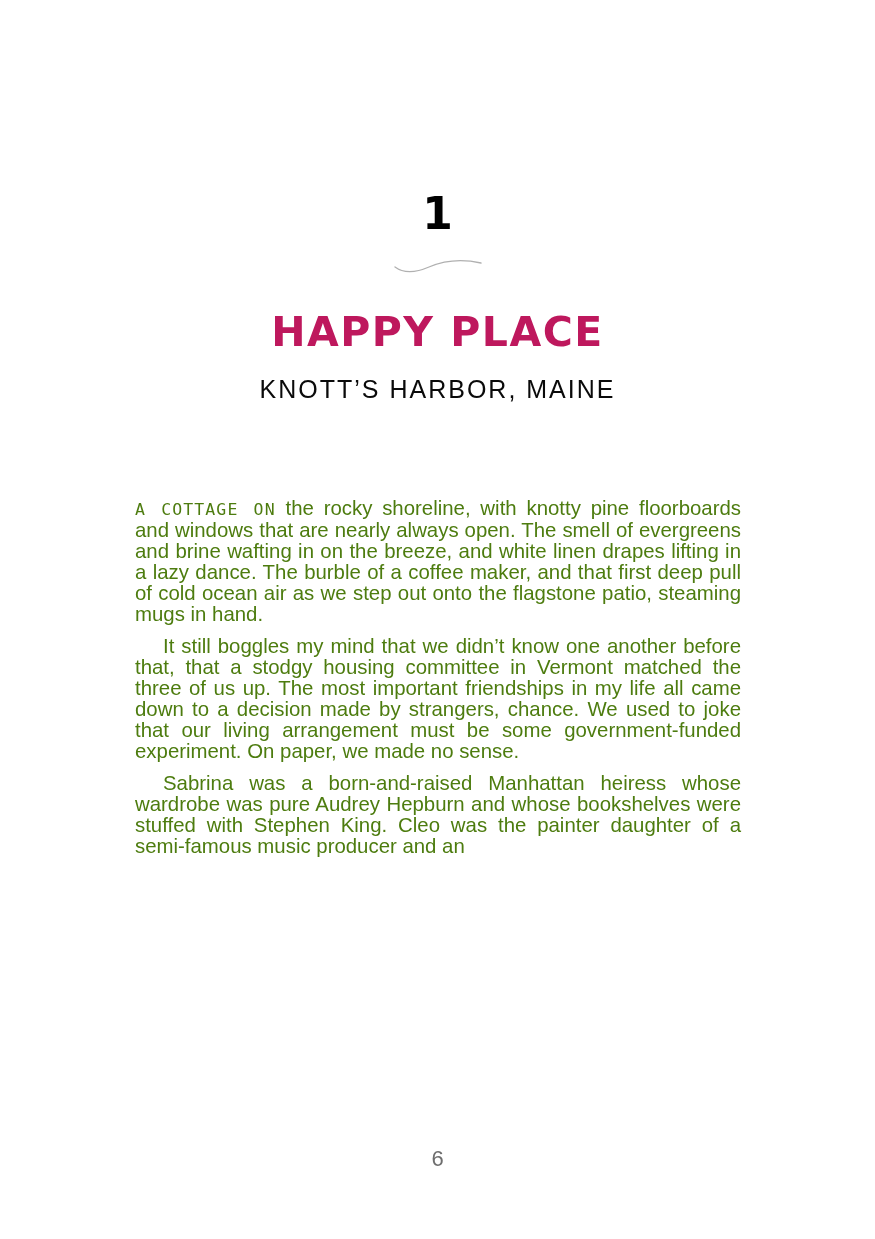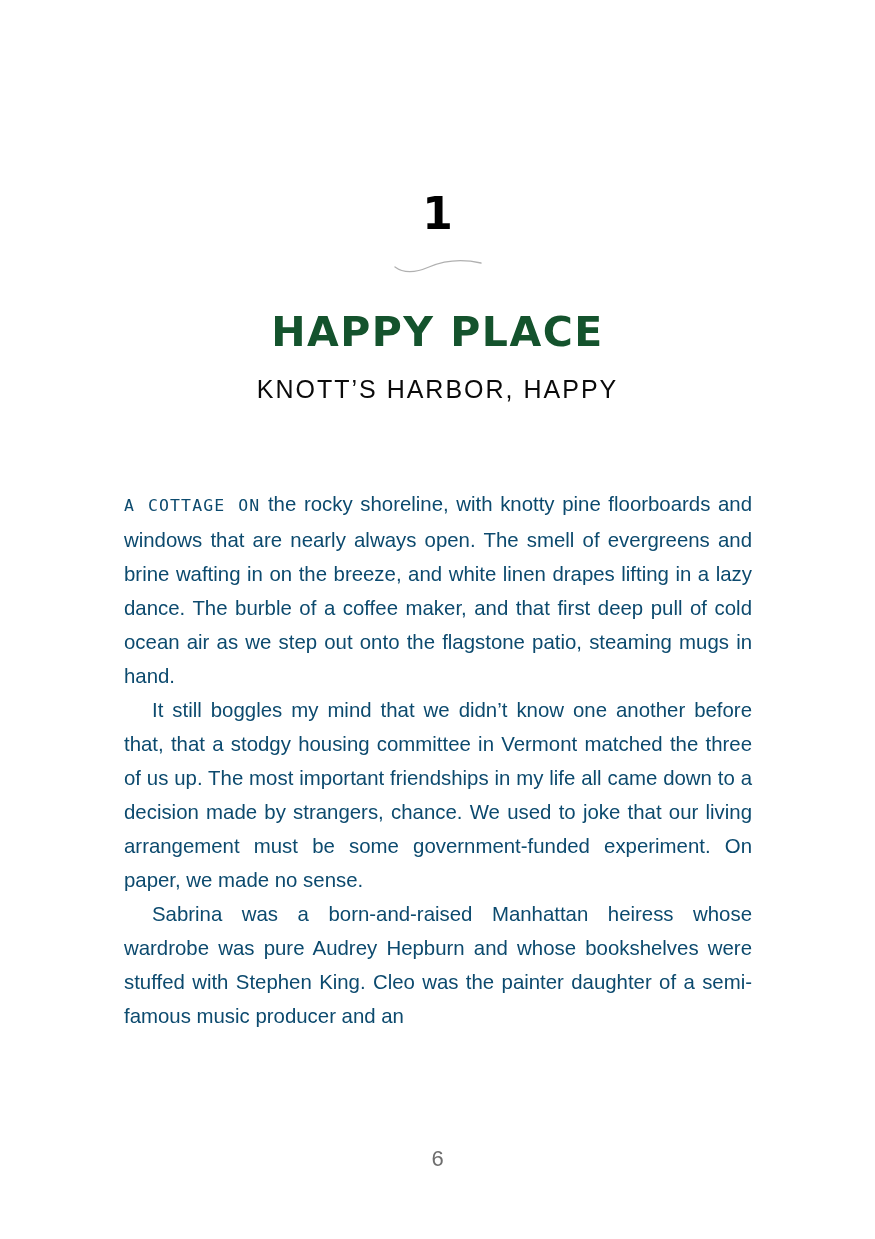--- a/index.html
+++ b/index.html
@@ -50,21 +50,21 @@
   .ornament svg { display: block; }
 
   .chapter-title {
     display: block;
     margin-top: 36px;
     font-family: "DejaVu Sans", sans-serif;
     font-size: 41px;
     font-weight: 700;
     line-height: 1;
     letter-spacing: 1.5px;
-    color: #14532d;
+    color: #be185d;
   }
 
   .chapter-subtitle {
     display: block;
     margin-top: 24px;
     font-family: "Liberation Sans", sans-serif;
     font-size: 25px;
     font-weight: 400;
     line-height: 1;
     letter-spacing: 2.0px;
@@ -73,26 +73,26 @@
 
   
   .body-text {
     position: absolute;
     left: 124px;
     top: 487px;
     width: 628px;
   }
 
   .para {
-    margin: 0;
+    margin: 11px;
     font-size: 20.4px;
-    line-height: 34px;
+    line-height: 21px;
     text-align: justify;
     text-justify: inter-word;
-    color: #0c4a6e;
+    color: #4d7c0f;
     hyphens: none;
   }
   .para + .para { margin-top: 0; }
   .para.indent { text-indent: 28px; }
 
   .opening-caps {
     font-family: "DejaVu Sans Mono", monospace;
     font-size: 16.5px;
     letter-spacing: 1.1px;
     text-transform: uppercase;
@@ -120,21 +120,21 @@
     <span class="chapter-number">1</span>
 
     <span class="ornament">
       <svg width="90" height="22" viewBox="0 0 90 22" xmlns="http://www.w3.org/2000/svg">
         <path d="M2 13 C 10 19, 22 19, 36 13 C 50 7, 66 4, 88 9" fill="none" stroke="#b0b0b0" stroke-width="1.3" stroke-linecap="round"></path>
       </svg>
     </span>
 
     <span class="chapter-title">HAPPY PLACE</span>
 
-    <span class="chapter-subtitle">KNOTT’S HARBOR, HAPPY</span>
+    <span class="chapter-subtitle">KNOTT’S HARBOR, MAINE</span>
   </div>
 
   <div class="body-text">
 
     <p class="para"><span class="opening-caps">A COTTAGE ON</span><span> the rocky shoreline, with knotty pine floorboards and windows that are nearly always open. The smell of evergreens and brine wafting in on the breeze, and white linen drapes lifting in a lazy dance. The burble of a coffee maker, and that first deep pull of cold ocean air as we step out onto the flagstone patio, steaming mugs in hand.</span></p>
 
 
     <p class="para indent"><span>It still boggles my mind that we didn’t know one another before that, that a stodgy housing committee in Vermont matched the three of us up. The most important friendships in my life all came down to a decision made by strangers, chance. We used to joke that our living arrangement must be some government-funded experiment. On paper, we made no sense.</span></p>
 
     <p class="para indent"><span>Sabrina was a born-and-raised Manhattan heiress whose wardrobe was pure Audrey Hepburn and whose bookshelves were stuffed with Stephen King. Cleo was the painter daughter of a semi-famous music producer and an</span></p>

